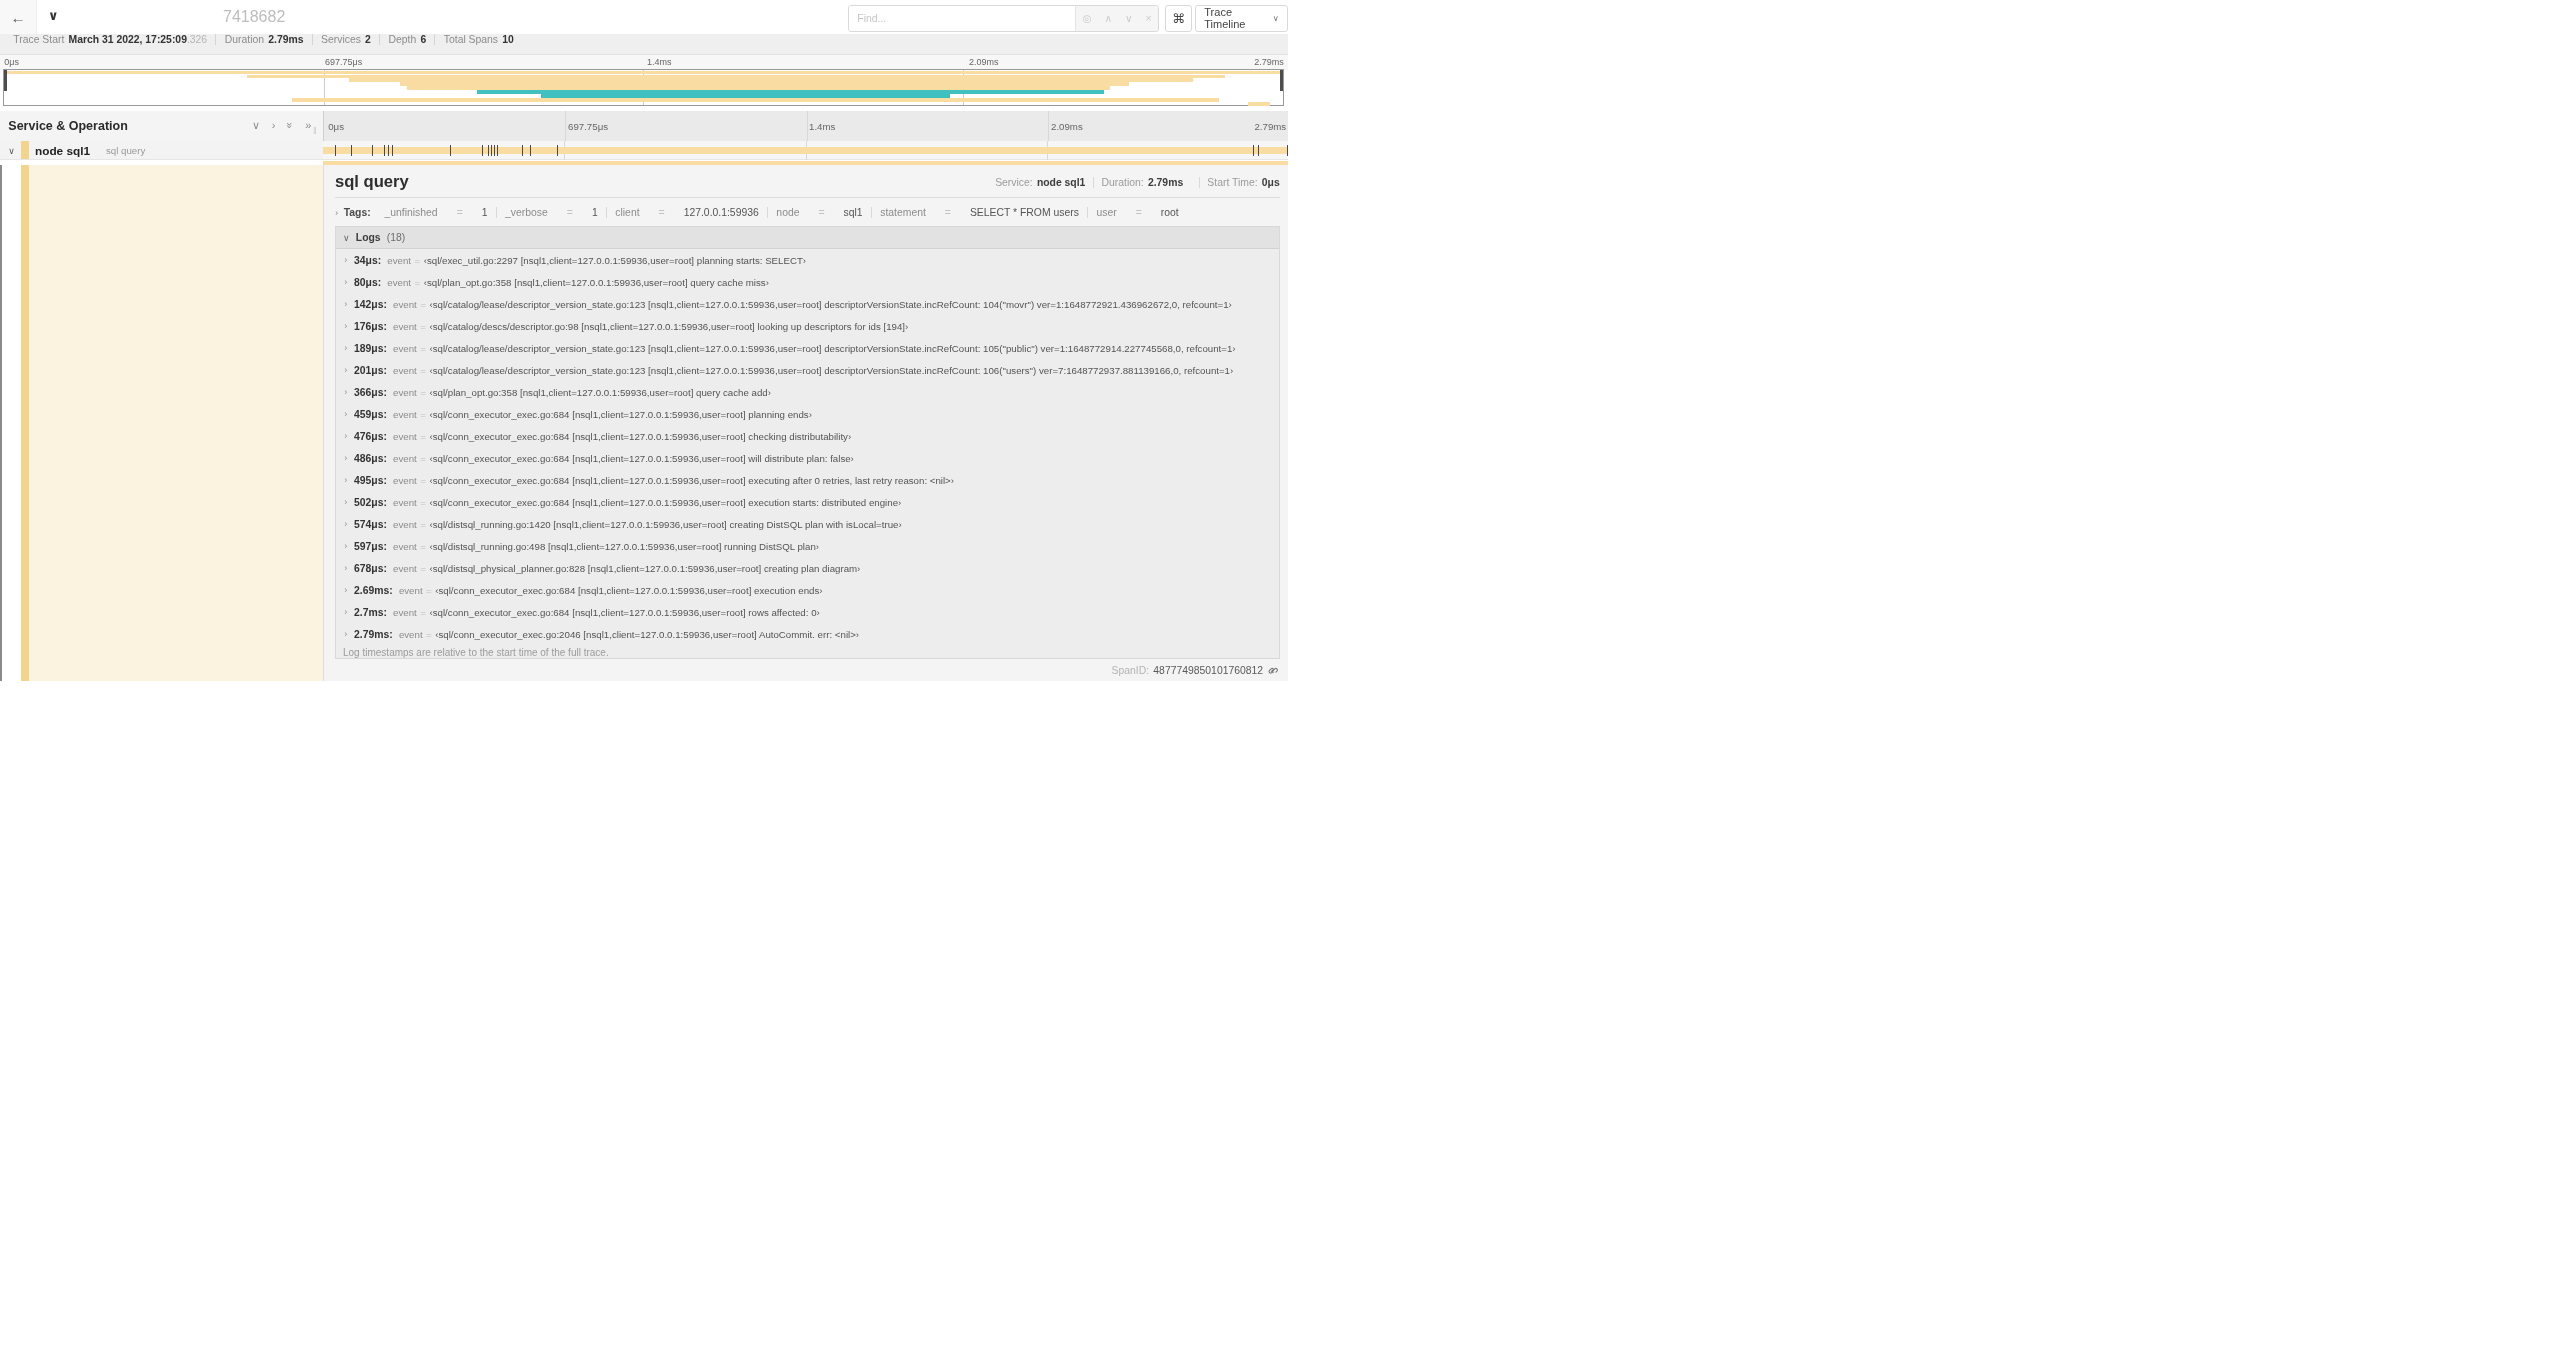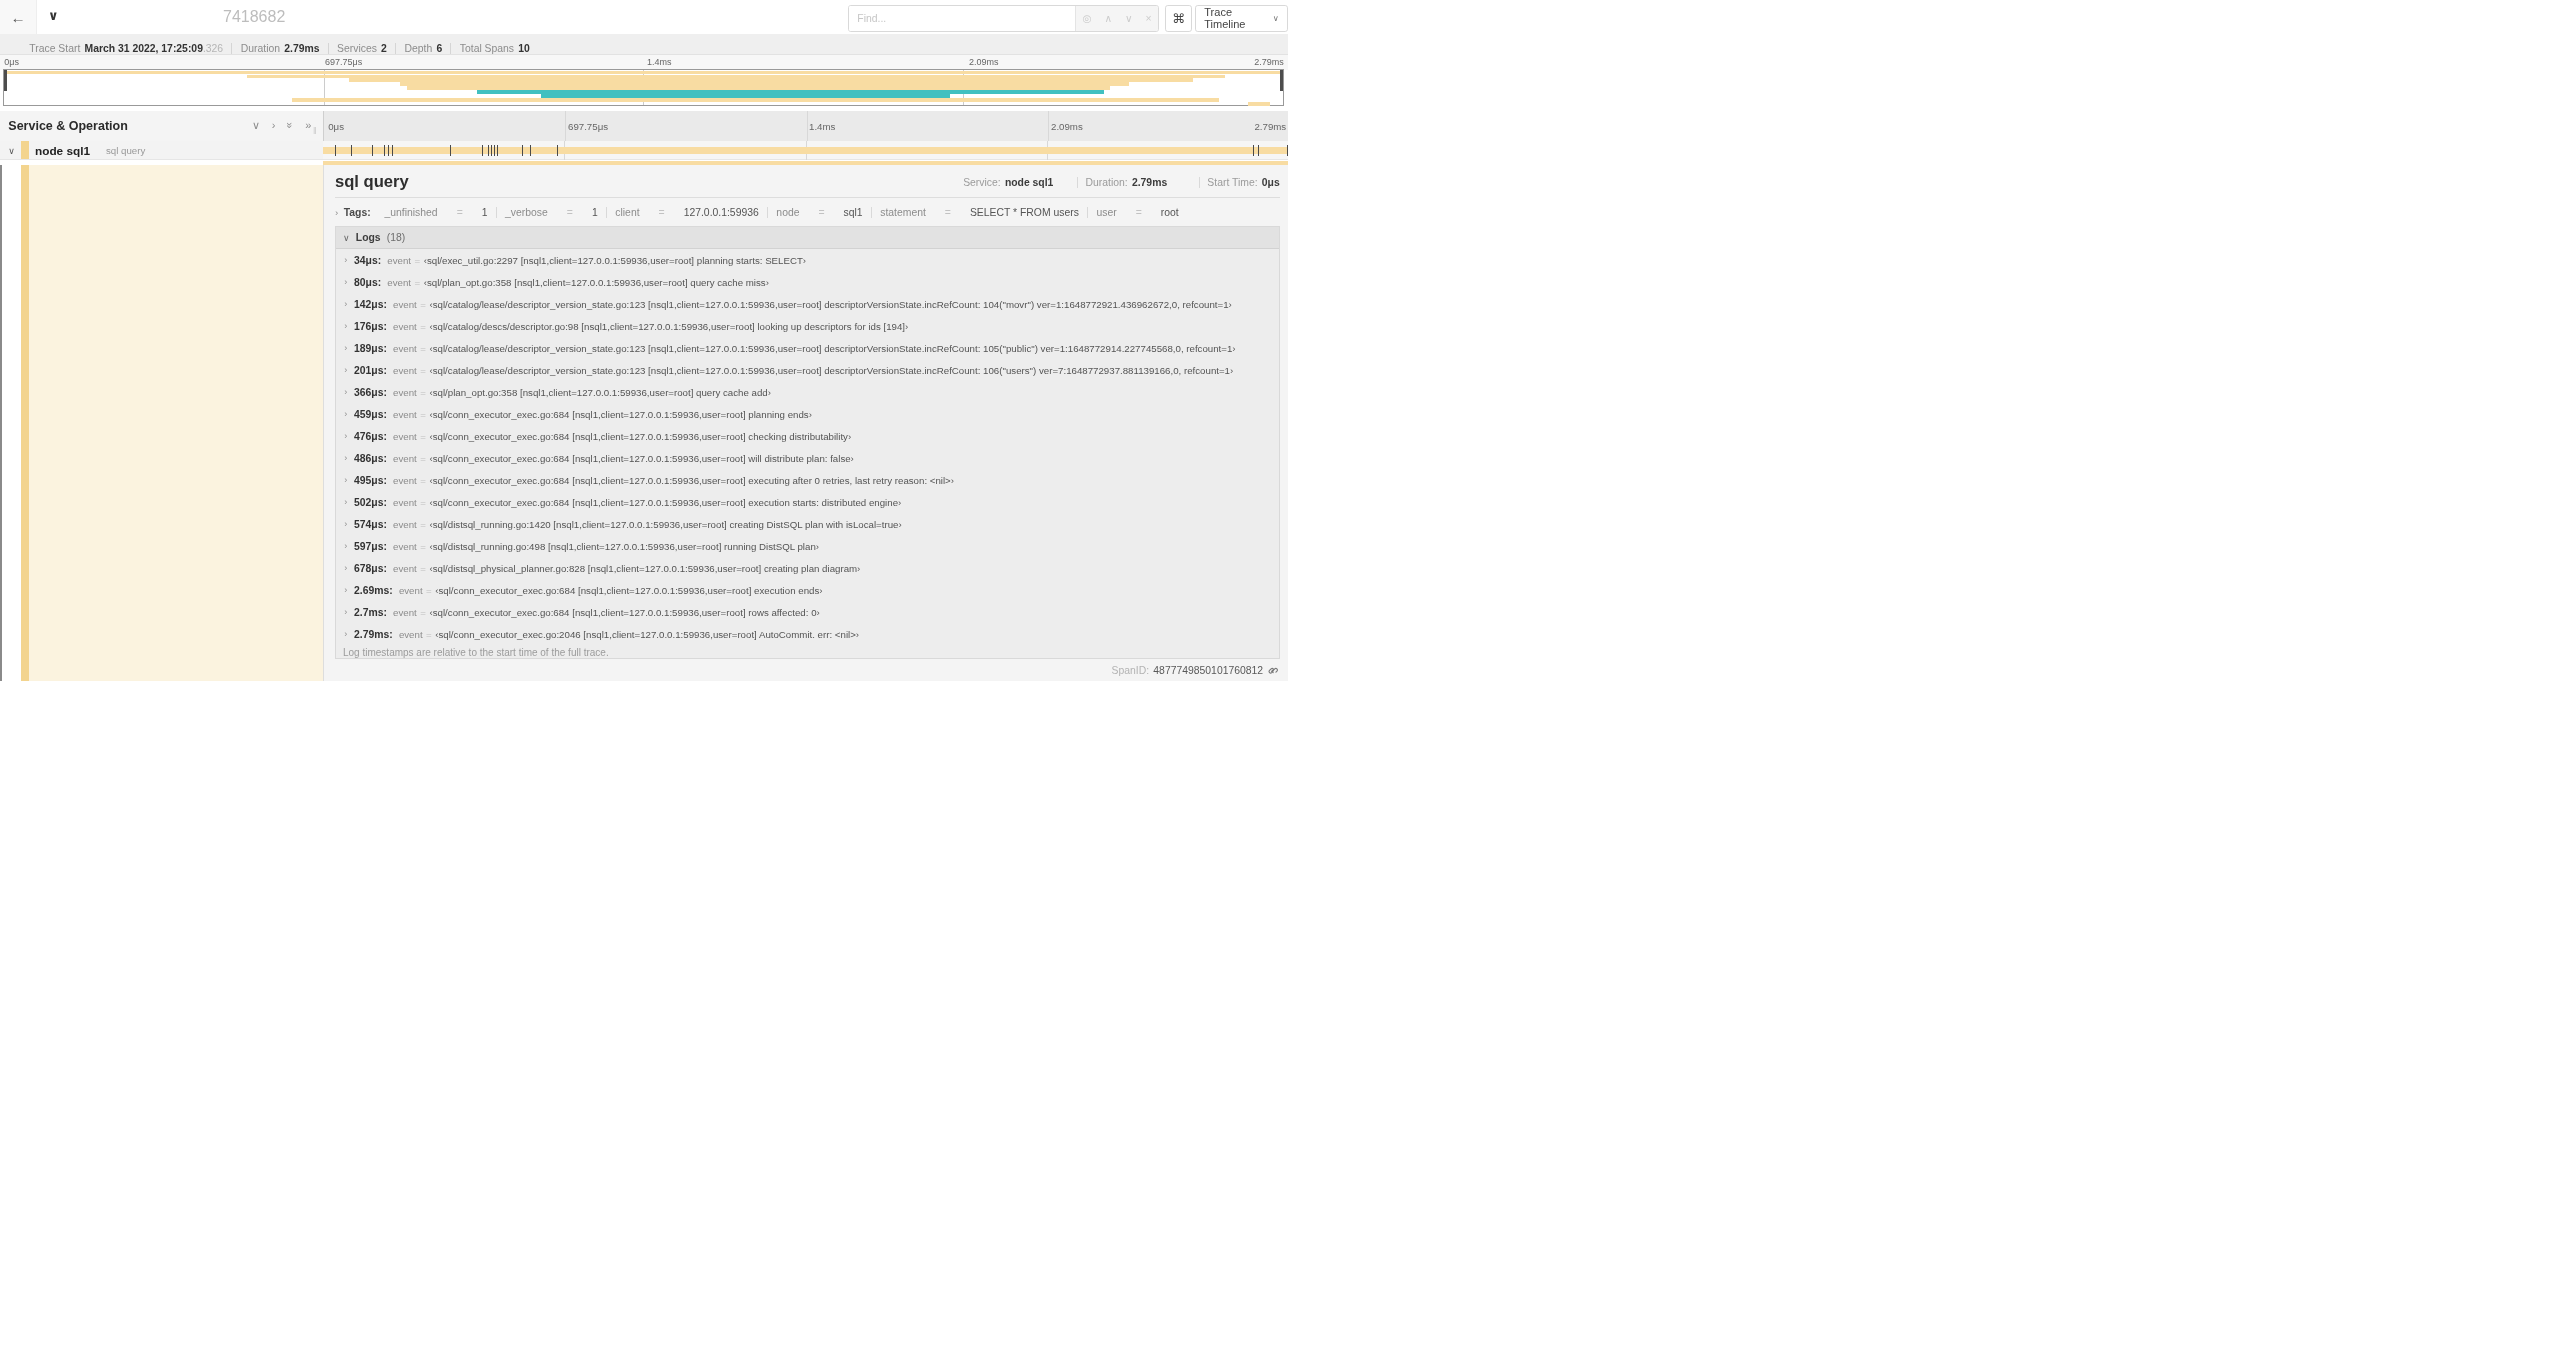--- a/index.html
+++ b/index.html
@@ -20,21 +20,21 @@
   .find-suffix{width:82px;background:#f5f5f5;border-left:0.7px solid #e4e4e4;display:flex;align-items:center;
                justify-content:space-around;color:#ccc;font-size:10.4px;}
   .find-suffix span{cursor:pointer;}
   .sqbtn{position:absolute;left:1165px;top:4.8px;width:25px;height:25px;border:0.7px solid #d9d9d9;border-radius:2.8px;
          display:flex;align-items:center;justify-content:center;font-size:13px;color:#444;background:#fff;cursor:pointer;}
   .viewbtn{position:absolute;left:1195px;top:4.8px;height:25px;padding:0 8.3px;border:0.7px solid #d9d9d9;border-radius:2.8px;
            display:flex;align-items:center;gap:4.8px;font-size:11px;color:#444;background:#fff;cursor:pointer;}
   .viewbtn .car{font-size:8.3px;color:#777;}
   
   .sumbar{position:absolute;left:0;top:34px;width:1288px;height:21px;background:#efefef;border-bottom:0.7px solid #e2e2e2;
-          display:flex;align-items:flex-end;font-size:10.4px;color:#8c8c8c;padding-left:21px;box-sizing:border-box;}
+          display:flex;align-items:flex-start;font-size:10.4px;color:#8c8c8c;padding-left:5px;box-sizing:border-box;}
   .sumbar .grp{display:flex;align-items:center;gap:4.2px;padding:0 8.3px;}
   .sumbar .grp + .grp{border-left:0.7px solid #d5d5d5;}
   .sumbar b{color:#333;font-weight:700;}
   .sumbar .frac{color:#b5b5b5;font-weight:400;margin-left:-4.2px;}
   
   .mm-labels{position:absolute;left:0;top:55px;width:1288px;height:14.5px;background:#f7f7f7;font-size:9px;color:#666;}
   .mm-labels span{position:absolute;top:2.1px;}
   .mm-canvas{position:absolute;left:2.8px;top:69px;width:1281px;height:37px;background:#fff;border:0.7px solid #999;box-sizing:border-box;}
   .mm-grid{position:absolute;top:0;bottom:0;width:0.7px;background:#ccc;}
   .mm-bar{position:absolute;height:3.5px;}
@@ -60,21 +60,21 @@
   .log-mark{position:absolute;top:4.2px;width:0.7px;height:11px;background:#4a4a4a;}
   .next-strip{position:absolute;left:323px;top:161px;width:965px;height:4.2px;background:#F8DCA2;}
   
   .body-left{position:absolute;left:0;top:165px;width:323px;bottom:0;background:#fff;}
   .body-left .edge{position:absolute;left:0;top:0;bottom:0;width:2.1px;background:#8a8a8a;}
   .body-left .strip{position:absolute;left:21px;top:0;bottom:0;width:7.6px;background:#F3D48E;}
   .body-left .cream{position:absolute;left:28px;top:0;bottom:0;right:0;background:#FBF3DF;}
   .panel{position:absolute;left:323px;top:165px;right:0;bottom:0;background:#f4f4f4;border-left:0.7px solid #ddd;box-sizing:border-box;}
   .d-titlerow{position:absolute;left:11px;right:8.3px;top:5.5px;height:26px;border-bottom:0.7px solid #ddd;}
   .d-title{position:absolute;left:0;top:1.4px;font-size:16.6px;font-weight:600;color:#2e2e2e;}
-  .d-meta{position:absolute;right:0;top:6.2px;font-size:10.4px;color:#9b9b9b;display:flex;align-items:center;gap:16px;}
+  .d-meta{position:absolute;right:0;top:6.2px;font-size:10.4px;color:#9b9b9b;display:flex;align-items:center;}
   .d-meta .mgrp{padding:0 7.6px;display:flex;gap:4.2px;}
   .d-meta .mgrp + .mgrp{border-left:0.7px solid #d9d9d9;}
   .d-meta b{color:#3c3c3c;font-weight:700;}
   .d-meta .mgrp:last-child{padding-right:0;margin-left:8px;}
   .tagsrow{position:absolute;left:11px;top:40px;right:8.3px;height:15.2px;font-size:10.4px;display:flex;align-items:center;}
   .tagsrow .chev{color:#8c8c8c;font-size:9.7px;margin-right:5.5px;cursor:pointer;}
   .tagsrow .tlabel{font-weight:700;color:#4a4a4a;margin-right:5.5px;}
   .tag{display:flex;gap:19px;padding:0 8.3px;color:#8c8c8c;white-space:nowrap;}
   .tag + .tag{border-left:0.7px solid #d9d9d9;}
   .tag .eq{color:#c2c2c2;}

